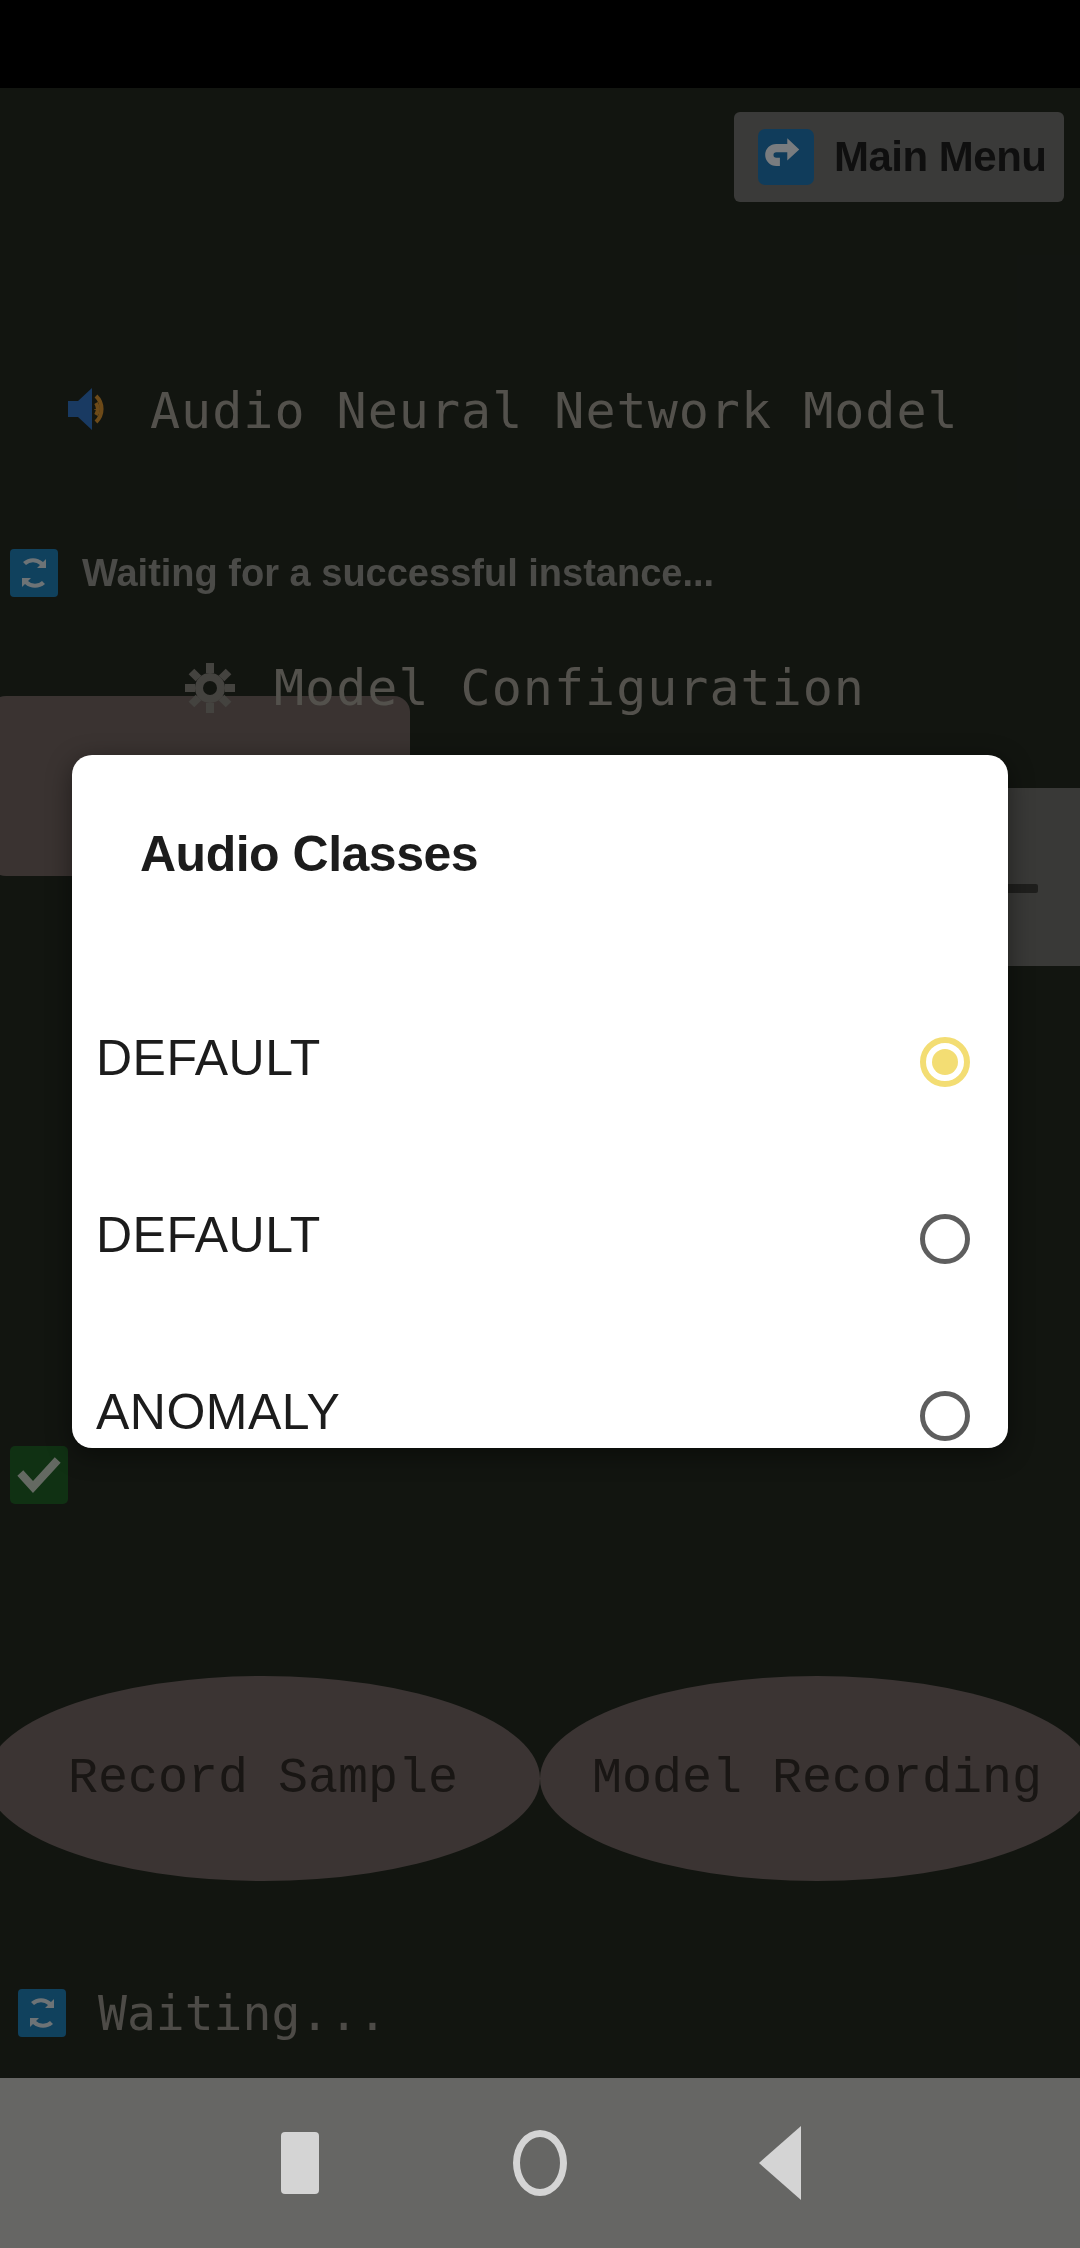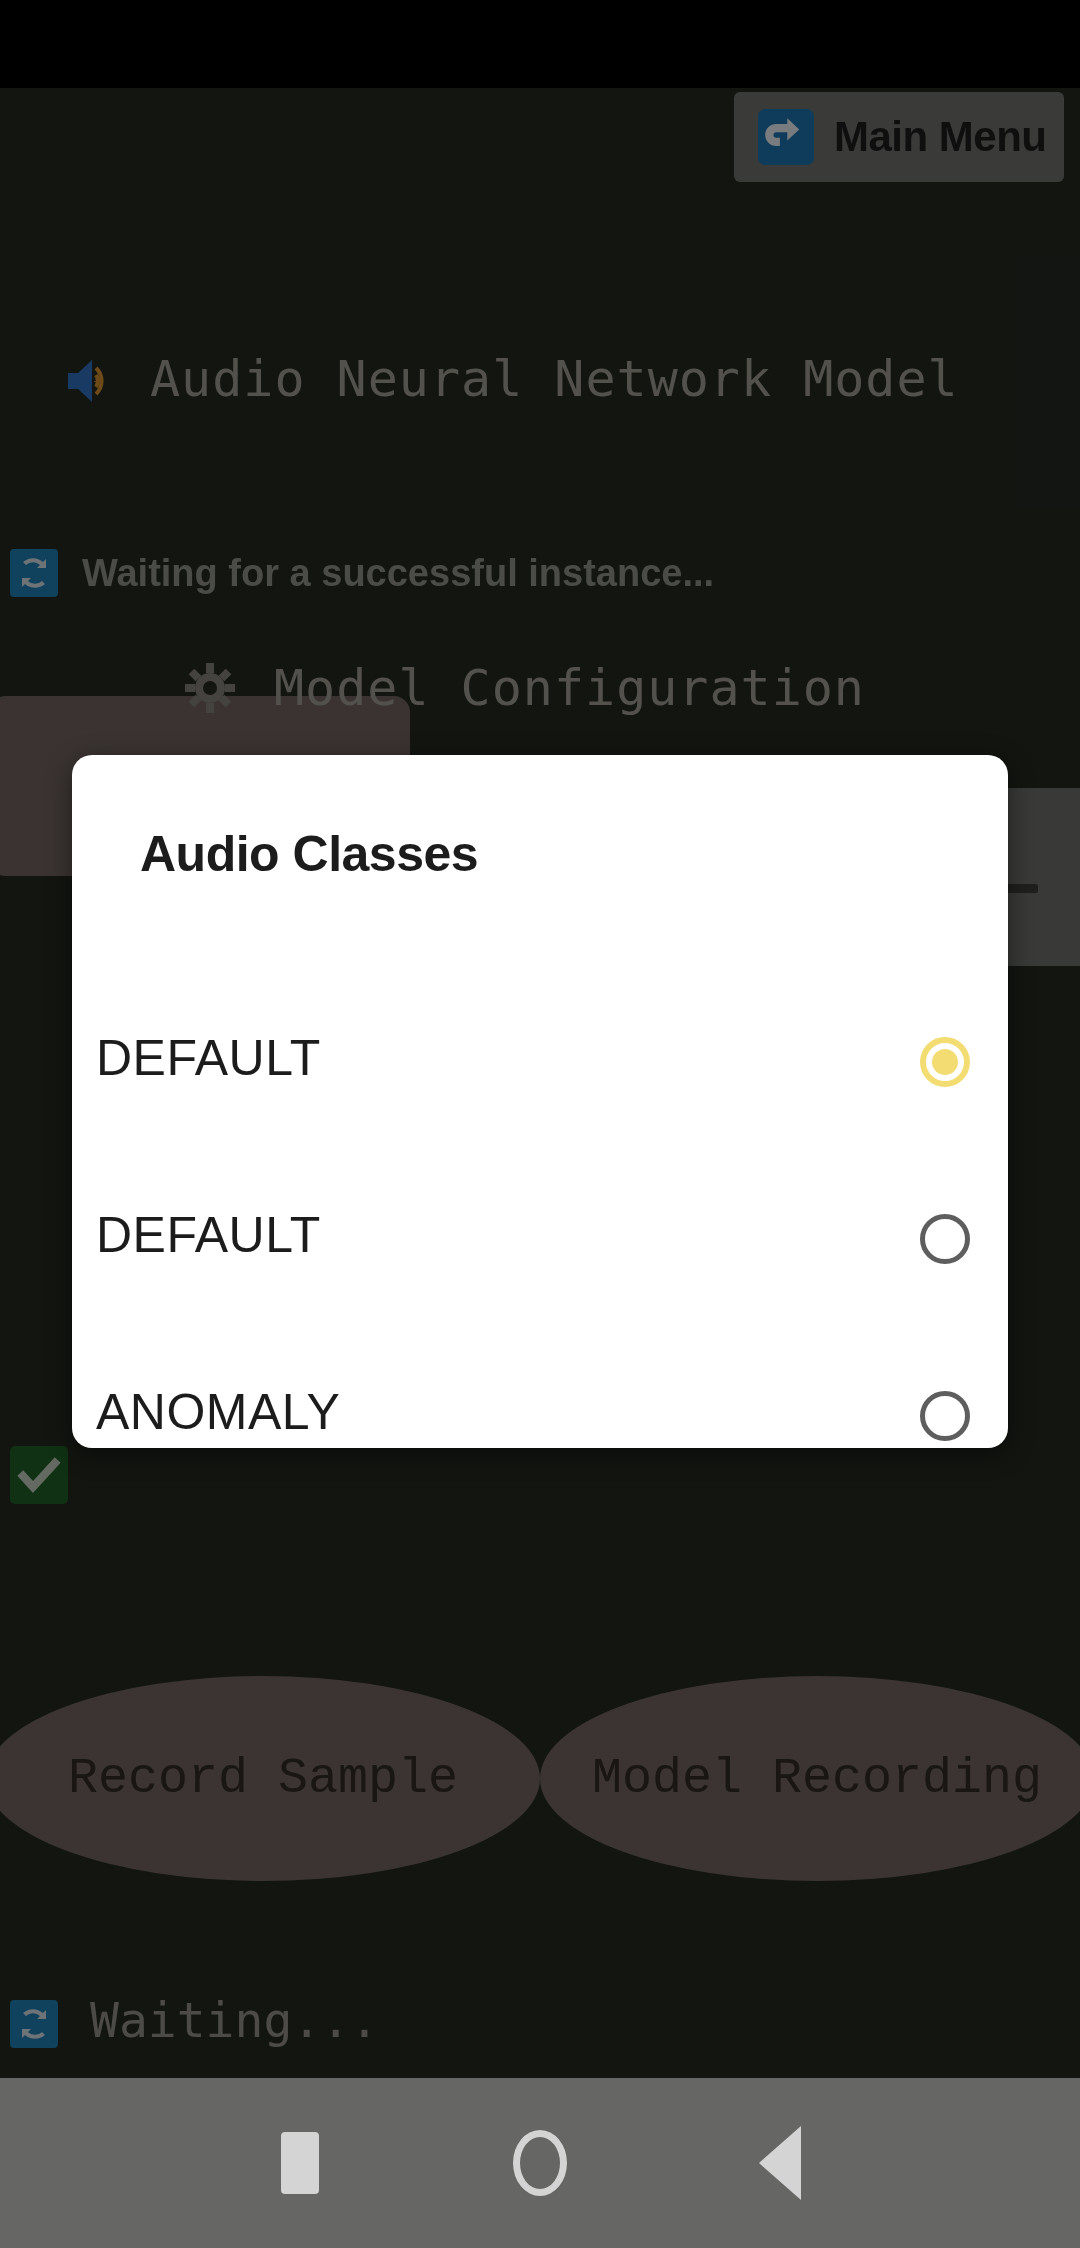--- a/index.html
+++ b/index.html
@@ -36,21 +36,21 @@
 
   
   #scrim {
     position: absolute; inset: 0;
     background: rgba(0,0,0,0.46);
     z-index: 40;
   }
 
   
   #main-menu-button {
-    position: absolute; left: 734px; top: 4px;
+    position: absolute; left: 734px; top: 24px;
     width: 330px; height: 90px;
     background: #6c6c69;
     border-radius: 6px;
     display: flex; align-items: center;
     padding-left: 24px;
     box-sizing: border-box;
     z-index: 10;
   }
   .mm-icon {
     width: 56px; height: 56px;
@@ -67,21 +67,21 @@
     color: #1d1d1d;
     margin-left: 20px;
     letter-spacing: -0.5px;
     white-space: nowrap;
   }
 
   
   #title-row {
     position: absolute; left: 0; top: 262px;
     width: 1080px; height: 90px;
-    display: flex; align-items: flex-start;
+    display: flex; align-items: flex-end;
     padding-left: 60px;
     box-sizing: border-box;
     z-index: 10;
   }
   #speaker-icon { width: 62px; height: 62px; position: relative; flex:0 0 auto;}
   #app-title {
     font-family: "DejaVu Sans Mono", monospace;
     font-size: 50px;
     color: #9a968d;
     margin-left: 28px;
@@ -186,23 +186,23 @@
   #stop-recording-button { left: 540px; top: 1588px; width: 554px; height: 205px; }
   .oval-label {
     font-family: Liberation Mono, monospace;
     font-size: 50px;
     color: #2f2926;
     white-space: nowrap;
   }
 
   
   #waiting-row {
-    position: absolute; left: 10px; top: 1890px;
+    position: absolute; left: 18px; top: 1890px;
     width: 800px; height: 70px;
-    display: flex; align-items: flex-end;
+    display: flex; align-items: center;
     z-index: 10;
   }
   #waiting-label {
     font-family: "DejaVu Sans Mono", monospace;
     font-size: 48px;
     color: #8f8b83;
     margin-left: 32px;
     white-space: nowrap;
   }
 

